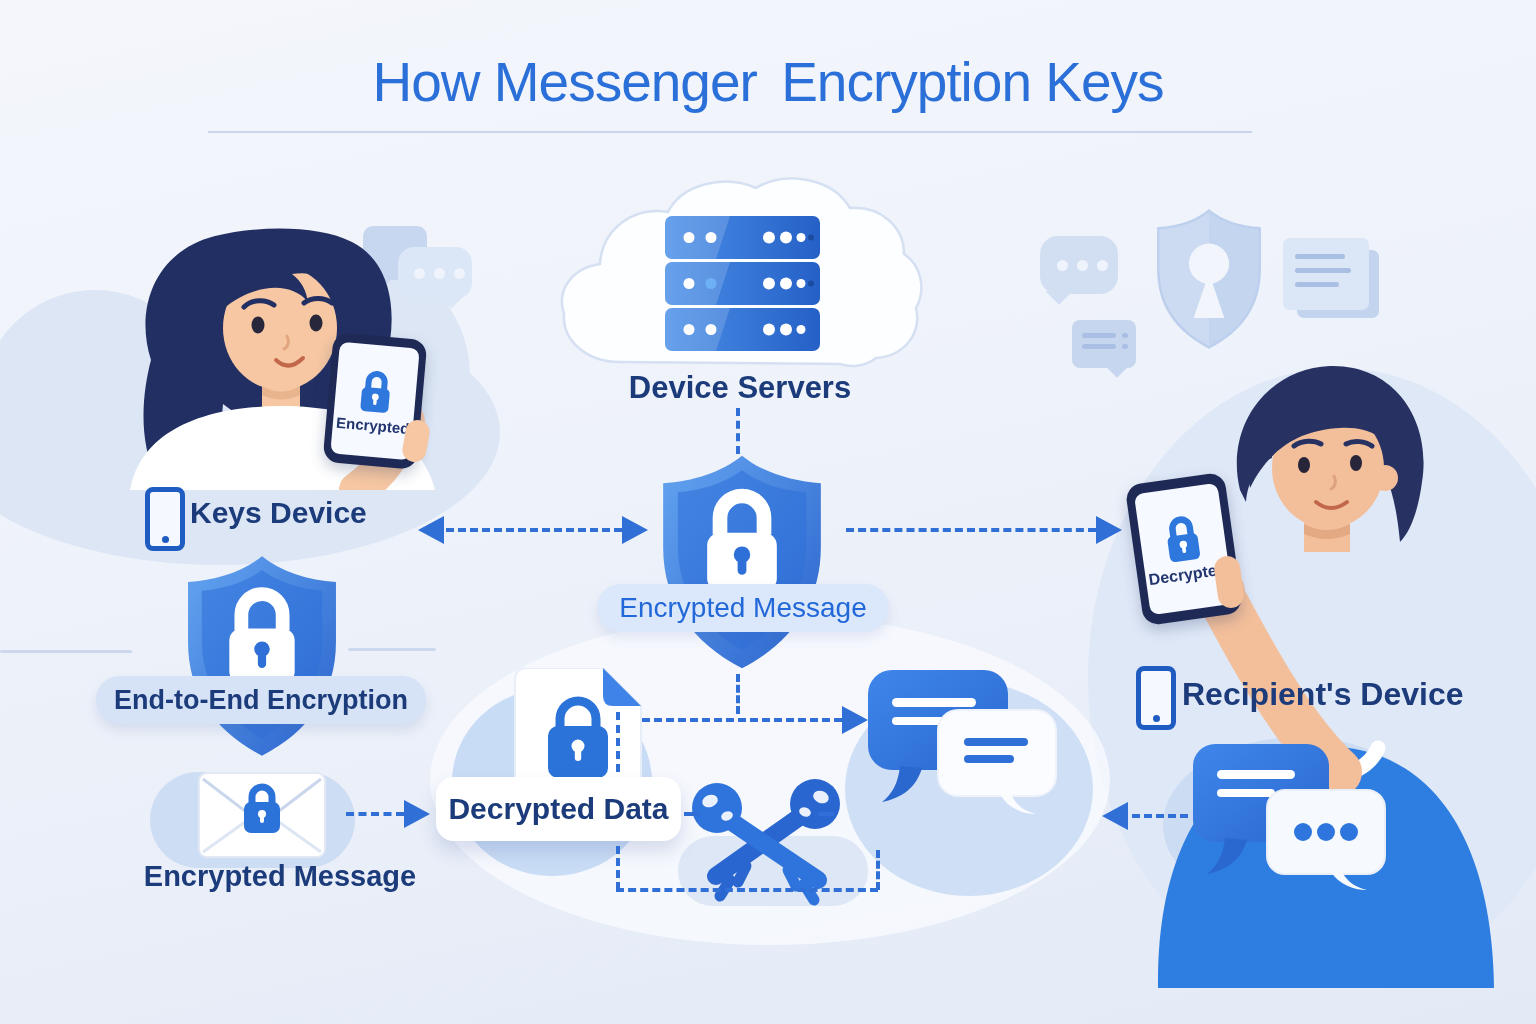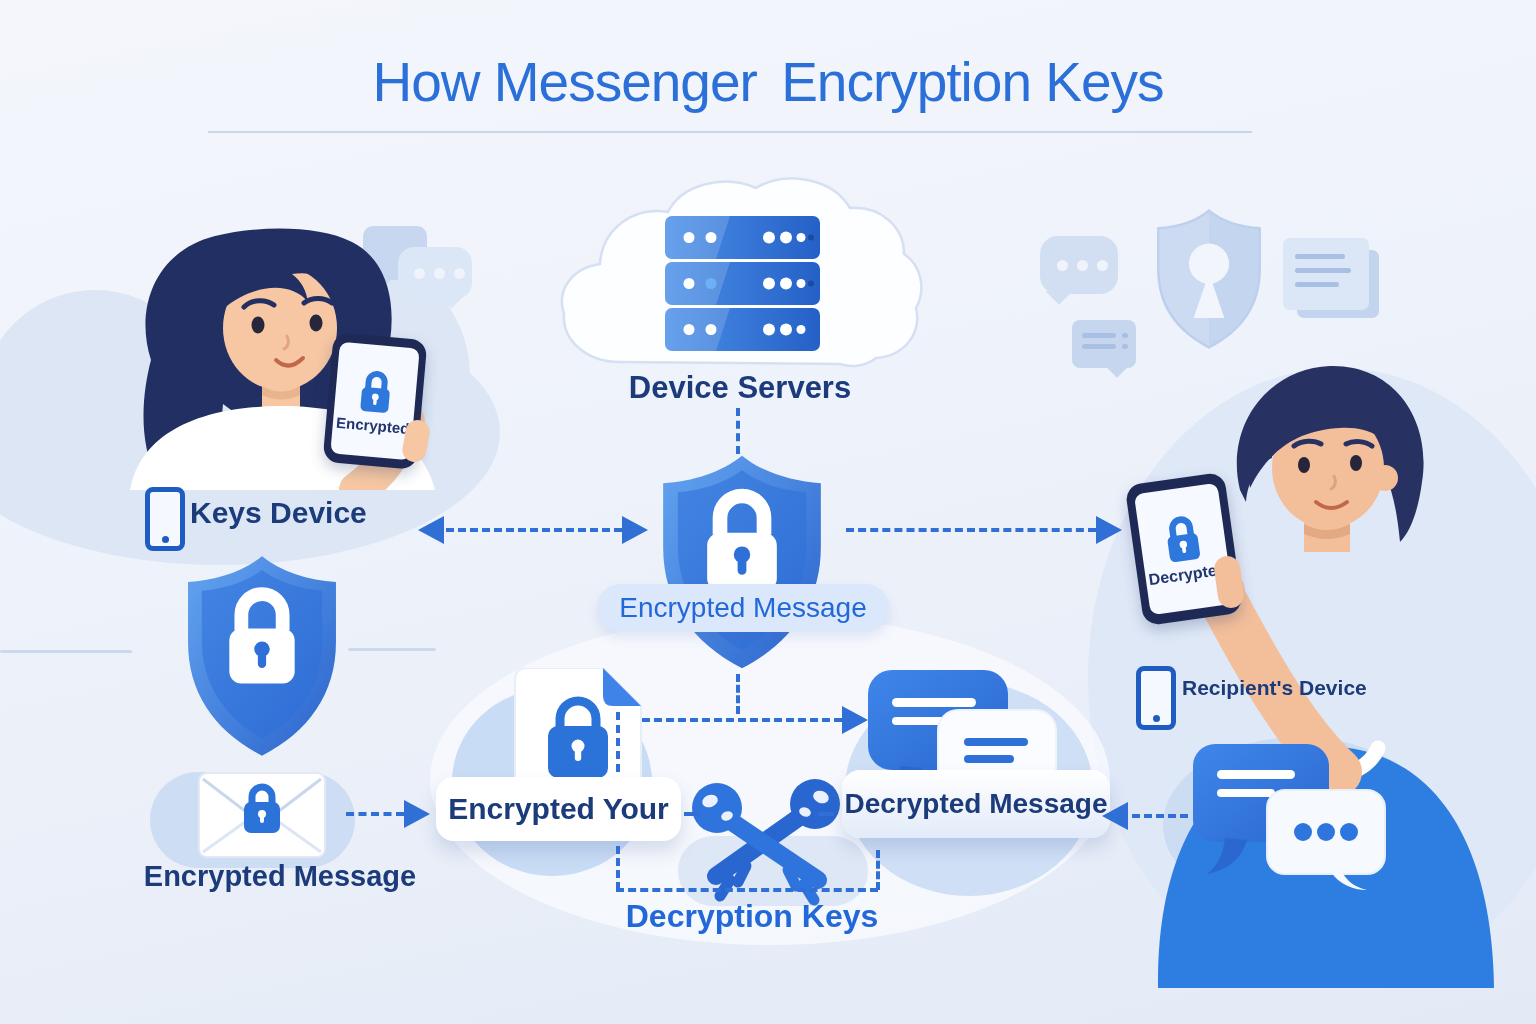--- a/index.html
+++ b/index.html
@@ -144,20 +144,21 @@
           <stop offset="1" stop-color="#2a63cc"></stop>
         </linearGradient>
       </defs>
     <path d="M50,2 C61,11 77,16 93,17 L93,52 C93,82 77,104 50,118 C23,104 7,82 7,52 L7,17 C23,16 39,11 50,2 Z" fill="url(#shg2)"></path>
     <path d="M50,10 C59,17 72,21 85,22 L85,51 C85,77 71,96 50,108 C29,96 15,77 15,51 L15,22 C28,21 41,17 50,10 Z" fill="#2e6fd8" opacity=".55"></path>
     <path d="M38,45 V36 a12,12 0 0 1 24,0 V45" fill="none" stroke="#fff" stroke-width="8"></path>
     <rect x="31" y="44" width="38" height="32" rx="7" fill="#fff"></rect>
     <circle cx="50" cy="56" r="4.5" fill="#2e6fd8"></circle>
     <rect x="47.6" y="56" width="4.8" height="11" rx="2.4" fill="#2e6fd8"></rect>
   </svg>
+  <div class="pill navy" style="left:96px;top:676px;width:330px;height:48px;line-height:48px;font-size:27px;background:#d6e2f6;box-shadow:0 6px 12px rgba(80,110,170,.15);">End-to-End Encryption</div>
 
   <svg class="abs" style="left:198px;top:772px;" width="128" height="88" viewBox="0 0 128 88">
     <rect x="1" y="1" width="126" height="84" rx="8" fill="#ffffff" stroke="#e2e9f5" stroke-width="2"></rect>
     <path d="M5,7 L64,52 L123,7" fill="none" stroke="#c9d6ec" stroke-width="3"></path>
     <path d="M5,80 L47,50 M123,80 L81,50" fill="none" stroke="#dde6f3" stroke-width="3"></path>
     <path d="M54,31 V25 a10,10 0 0 1 20,0 V31" fill="none" stroke="#2b72d9" stroke-width="7"></path>
     <rect x="46" y="30" width="36" height="31" rx="7" fill="#2b72d9"></rect>
     <circle cx="64" cy="42" r="4" fill="#fff"></circle>
     <rect x="62" y="42" width="4" height="9" rx="2" fill="#fff"></rect>
   </svg>
@@ -235,41 +236,40 @@
   <svg class="abs" style="left:503px;top:668px;" width="150" height="180" viewBox="0 0 150 180">
     <rect x="28" y="156" width="94" height="10" rx="5" fill="#2e6fd8" opacity=".9"></rect>
     <rect x="34" y="166" width="82" height="7" rx="3.5" fill="#5d97e8"></rect>
     <path d="M24,0 L100,0 L138,38 L138,148 Q138,160 126,160 L24,160 Q12,160 12,148 L12,12 Q12,0 24,0 Z" fill="#ffffff" stroke="#e8eef8" stroke-width="2"></path>
     <path d="M100,0 L138,38 L110,38 Q100,38 100,28 Z" fill="#3f82e8"></path>
     <path d="M57,60 V51 a18,18 0 0 1 36,0 V60" fill="none" stroke="#2b72d9" stroke-width="9"></path>
     <rect x="45" y="58" width="60" height="52" rx="10" fill="#2b72d9"></rect>
     <circle cx="75" cy="78" r="6.5" fill="#fff"></circle>
     <rect x="71.8" y="78" width="6.4" height="15" rx="3.2" fill="#fff"></rect>
   </svg>
-  <div class="pill navy" style="left:436px;top:777px;width:245px;height:64px;line-height:64px;font-size:30px;border-radius:18px;background:#ffffff;box-shadow:0 10px 18px rgba(60,90,160,.18);">Encrypted Your</div>
+  <div class="pill navy" style="left:436px;top:777px;width:245px;height:64px;line-height:64px;font-size:30px;border-radius:18px;background:#ffffff;box-shadow:0 10px 18px rgba(60,90,160,.18);">Decrypted Data</div>
 
   <svg class="abs" style="left:672px;top:770px;" width="190" height="138" viewBox="0 0 190 138">
     <g>
       <line x1="126" y1="48" x2="44" y2="106" stroke="#2a66cf" stroke-width="18" stroke-linecap="round"></line>
       <line x1="58" y1="110" x2="48" y2="126" stroke="#2a66cf" stroke-width="11" stroke-linecap="round"></line>
       <line x1="74" y1="96" x2="66" y2="112" stroke="#2a66cf" stroke-width="11" stroke-linecap="round"></line>
       <circle cx="143" cy="34" r="25" fill="#2a66cf"></circle>
       <ellipse cx="149" cy="27" rx="8" ry="6" fill="#eaf1fc" transform="rotate(20 149 27)"></ellipse>
       <ellipse cx="133" cy="42" rx="6" ry="4.5" fill="#eaf1fc" transform="rotate(20 133 42)"></ellipse>
     </g>
     <g>
       <line x1="60" y1="52" x2="146" y2="110" stroke="#2f74dc" stroke-width="18" stroke-linecap="round"></line>
       <line x1="132" y1="114" x2="142" y2="130" stroke="#2f74dc" stroke-width="11" stroke-linecap="round"></line>
       <line x1="116" y1="100" x2="124" y2="116" stroke="#2f74dc" stroke-width="11" stroke-linecap="round"></line>
       <circle cx="45" cy="38" r="25" fill="#2f74dc"></circle>
       <ellipse cx="38" cy="31" rx="8" ry="6" fill="#eaf1fc" transform="rotate(-20 38 31)"></ellipse>
       <ellipse cx="55" cy="46" rx="6" ry="4.5" fill="#eaf1fc" transform="rotate(-20 55 46)"></ellipse>
     </g>
   </svg>
-  <div class="abs blue" style="left:612px;top:898px;width:280px;font-size:32px;font-weight:700;">Decryption Keys</div>
 
   <div class="dv" style="left:616px;top:712px;height:60px;"></div>
   <div class="dv" style="left:616px;top:846px;height:44px;"></div>
   <div class="dh" style="left:616px;top:888px;width:262px;"></div>
   <div class="dv" style="left:876px;top:850px;height:40px;"></div>
   <div class="dh" style="left:684px;top:812px;width:16px;"></div>
   <div class="dh" style="left:818px;top:812px;width:16px;"></div>
 
   <svg class="abs" style="left:860px;top:662px;" width="215" height="152" viewBox="0 0 215 152">
     <defs>
@@ -280,21 +280,20 @@
       </defs>
     <rect x="8" y="8" width="140" height="100" rx="24" fill="url(#bb1)"></rect>
     <path d="M40,104 C38,122 32,132 22,140 C42,136 56,126 62,106 Z" fill="#2a68d0"></path>
     <rect x="32" y="36" width="84" height="9" rx="4.5" fill="#fff"></rect>
     <rect x="32" y="55" width="62" height="8" rx="4" fill="#fff"></rect>
     <rect x="78" y="48" width="118" height="86" rx="20" fill="#fafcff" stroke="#eef2fa" stroke-width="2"></rect>
     <path d="M150,130 C156,144 164,149 176,152 C162,152 148,146 140,132 Z" fill="#fafcff"></path>
     <rect x="104" y="76" width="64" height="8" rx="4" fill="#2e6fd8"></rect>
     <rect x="104" y="93" width="50" height="8" rx="4" fill="#2e6fd8"></rect>
   </svg>
-  <div class="pill navy" style="left:842px;top:770px;width:268px;height:68px;line-height:68px;font-size:28px;border-radius:18px;background:linear-gradient(180deg,#ffffff,#e2ebf9);box-shadow:0 10px 18px rgba(60,90,160,.18);">Decrypted Message</div>
 
   <svg class="abs" style="left:1100px;top:340px;" width="436" height="648" viewBox="0 0 436 648">
     <path d="M140,150 C124,84 170,28 230,26 C294,24 332,80 322,142 C318,172 310,192 300,202 C296,160 288,128 268,112 C240,90 196,92 172,116 C156,130 148,140 146,162 Z" fill="#273263"></path>
     <path d="M162,122 C148,92 158,56 188,42 C170,68 166,96 172,118 Z" fill="#273263"></path>
     <ellipse cx="228" cy="128" rx="56" ry="60" fill="#f3bf9b"></ellipse>
     <circle cx="285" cy="138" r="13" fill="#f3bf9b"></circle>
     <path d="M150,148 C142,96 172,62 216,58 C260,54 296,76 302,124 C290,98 268,86 240,88 C204,90 172,104 150,148 Z" fill="#273263"></path>
     <path d="M194,106 C202,100 214,100 221,104" stroke="#273263" stroke-width="5" fill="none" stroke-linecap="round"></path>
     <path d="M246,104 C254,100 265,101 272,106" stroke="#273263" stroke-width="5" fill="none" stroke-linecap="round"></path>
     <ellipse cx="204" cy="125" rx="6" ry="8" fill="#26253a"></ellipse>
@@ -318,21 +317,21 @@
         <rect x="18.3" y="28" width="3.4" height="8" rx="1.7" fill="#fff"></rect>
       </svg>
       <span class="screen-text" style="font-size:16px;">Decrypted</span>
     </div>
   </div>
   <div class="finger" style="left:1216px;top:556px;width:26px;height:52px;background:#f3bf9b;transform:rotate(-8deg);"></div>
 
   <div class="dev-icon" style="left:1136px;top:666px;">
     <div class="dot"></div>
   </div>
-  <div class="abs navy" style="left:1182px;top:676px;font-size:21px;font-weight:600;">Recipient's Device</div>
+  <div class="abs navy" style="left:1182px;top:676px;font-size:32px;font-weight:600;">Recipient's Device</div>
 
   <svg class="abs" style="left:1185px;top:740px;" width="215" height="150" viewBox="0 0 215 150">
     <defs>
         <linearGradient id="bb2" x1="0" y1="0" x2="1" y2="1">
       <stop offset="0" stop-color="#3f86ea"></stop>
           <stop offset="1" stop-color="#2a68d0"></stop>
         </linearGradient>
       </defs>
     <rect x="8" y="4" width="136" height="98" rx="22" fill="url(#bb2)"></rect>
     <path d="M40,98 C38,116 32,126 22,134 C42,130 56,120 62,100 Z" fill="#2a68d0"></path>

